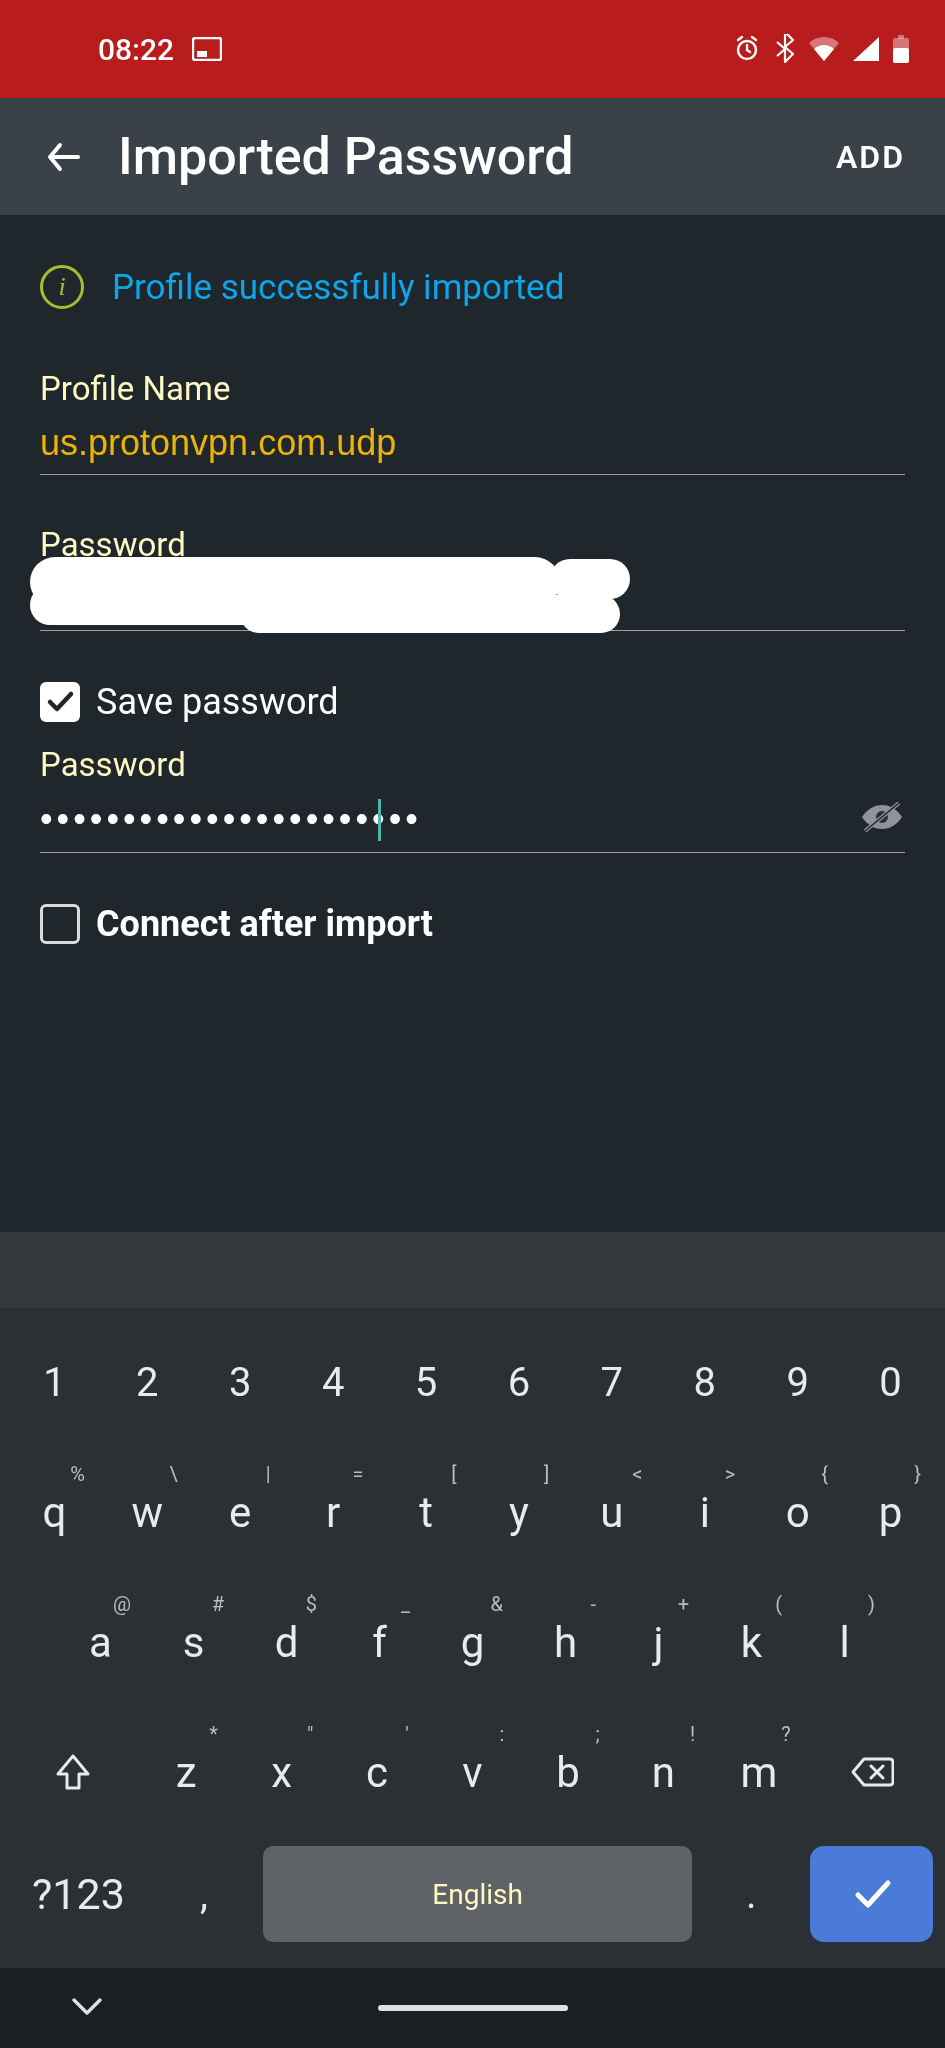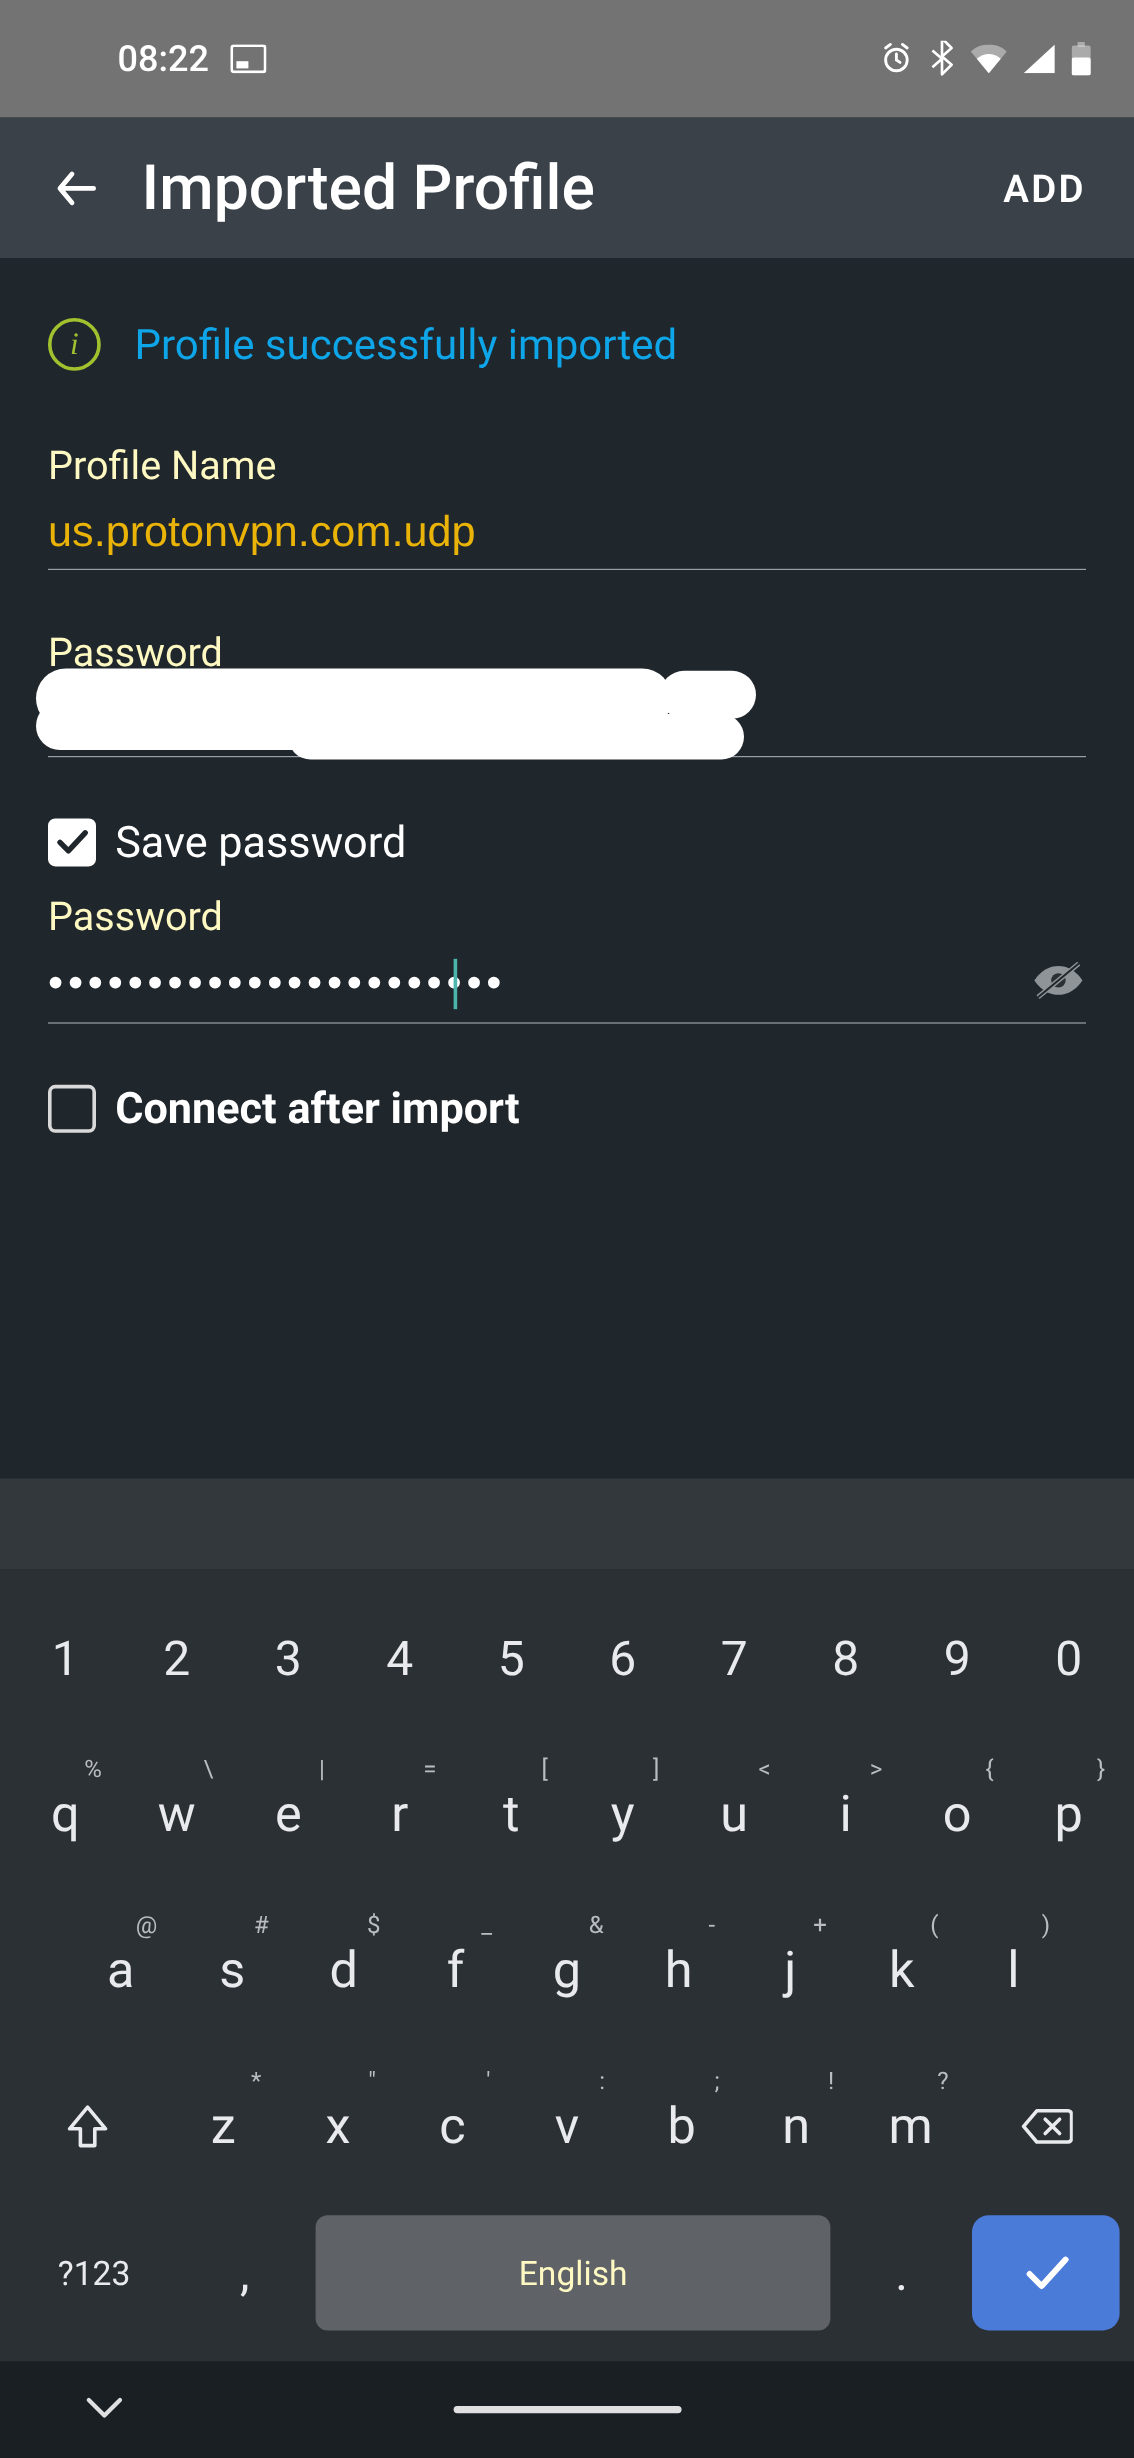--- a/index.html
+++ b/index.html
@@ -2,21 +2,21 @@
 <html><head>
 <meta charset="utf-8">
 <style>
   * { box-sizing: border-box; margin: 0; padding: 0; }
   html, body { width: 945px; height: 2048px; overflow: hidden; font-family: Roboto, Arial, sans-serif; background: #1a1f24; }
   body { display: flex; flex-direction: column; }
 
   
   .status-bar {
     height: 98px;
-    background: #737373;
+    background: #b91c1c;
     display: flex;
     align-items: center;
     justify-content: space-between;
     padding: 0 36px 0 98px;
     color: #ffffff;
     font-size: 30px;
     font-weight: 500;
   }
   .status-left { display: flex; align-items: center; gap: 18px; }
   .status-right { display: flex; align-items: center; gap: 14px; }
@@ -165,21 +165,21 @@
     font-size: 28px;
     display:flex;align-items:center;justify-content:center;
     color:#fef9c3;
   }
   .enter-key {
     flex: 1.2;
     background: #4a7bd8;
     border-radius: 14px;
     display:flex;align-items:center;justify-content:center;
   }
-  .sym-key { flex: 1.3; font-size: 28px; }
+  .sym-key { flex: 1.3; font-size: 43px; }
   .comma-key, .period-key { flex: 1; font-size: 40px; }
 
   
   .nav-bar {
     height: 80px;
     background: #1a1f24;
     display: flex;
     align-items: center;
     justify-content: center;
     position: relative;
@@ -241,21 +241,21 @@
     </span>
   </div>
 </div>
 
 <div class="app-bar">
   <div class="back-btn">
     <svg width="44" height="44" viewBox="0 0 44 44">
         <path d="M36 22H8M18 10L8 22l10 12" stroke="#fff" stroke-width="4" stroke-linecap="round" stroke-linejoin="round" fill="none"></path>
       </svg>
   </div>
-  <div class="app-title">Imported Profile</div>
+  <div class="app-title">Imported Password</div>
   <div class="add-btn">ADD</div>
 </div>
 
 <div class="content">
 
   <div class="success-row">
     <div class="info-circle">i</div>
     <div class="success-text">Profile successfully imported</div>
   </div>
 

